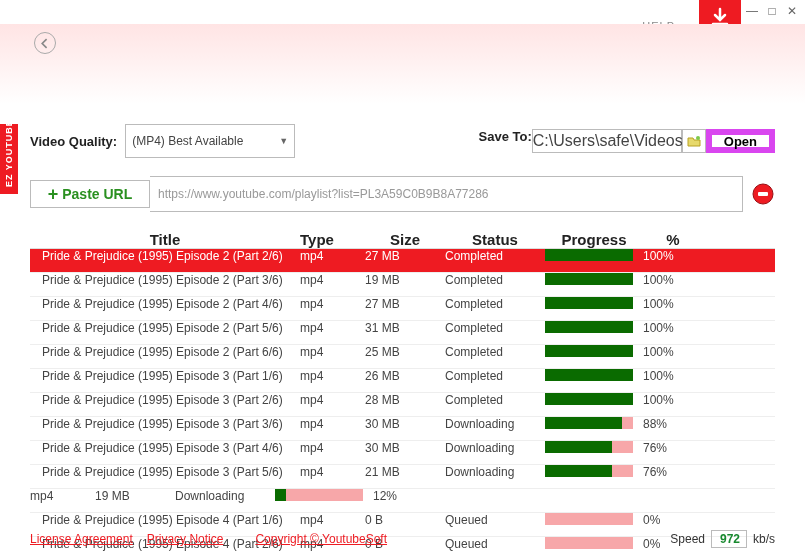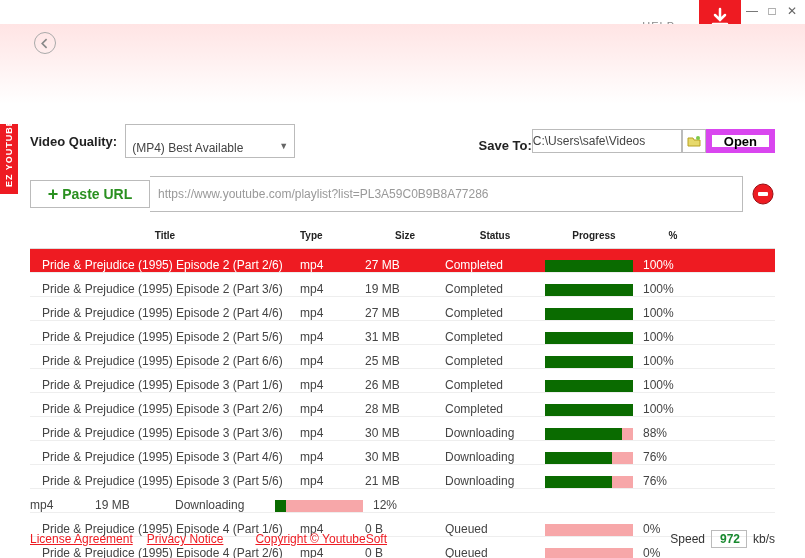--- a/index.html
+++ b/index.html
@@ -12,44 +12,44 @@
 .winctrls span{cursor:pointer;width:14px;text-align:center}
 
 .band{height:100px;background:linear-gradient(to bottom,#ffe4e4 0%,#fff 80%);position:relative}
 .backicon{position:absolute;left:34px;top:8px;width:22px;height:22px;border:1.5px solid #aaa;border-radius:50%;display:flex;align-items:center;justify-content:center;cursor:pointer}
 .backicon svg{width:11px;height:11px}
 
 .sidetab{position:absolute;left:0;top:0;width:18px;height:194px;background:#ee1b22;color:#fff;font-size:9px;letter-spacing:1px;writing-mode:vertical-rl;transform:rotate(180deg);display:flex;align-items:center;justify-content:center;font-weight:bold}
 
 .ctrlrow{display:flex;align-items:center;gap:8px;padding:0 30px;margin-top:0;position:relative}
 .label{font-size:13px;font-weight:bold;color:#222}
-.select{border:1px solid #bbb;height:24px;width:170px;padding:16px 6px;font-size:12px;color:#444;display:flex;align-items:flex-start;justify-content:space-between;background:#fff;cursor:pointer}
+.select{border:1px solid #bbb;height:24px;width:170px;padding:16px 6px;font-size:12px;color:#444;display:flex;align-items:center;justify-content:space-between;background:#fff;cursor:pointer}
 .select .arrow{font-size:9px;color:#666}
-.saveto-group{margin-left:auto;display:flex;align-items:flex-end;gap:0}
-.pathbox{border:1px solid #bbb;height:24px;width:150px;padding:0 0;font-size:12px;color:#444;display:flex;align-items:center;background:#fff}
+.saveto-group{margin-left:auto;display:flex;align-items:flex-start;gap:0}
+.pathbox{border:1px solid #bbb;height:24px;width:150px;padding:0 0;font-size:16px;color:#444;display:flex;align-items:center;background:#fff}
 .iconbtn{width:24px;height:24px;border:1px solid #bbb;display:flex;align-items:center;justify-content:center;cursor:pointer;background:#fff}
 .openbtn{border:6px solid #d946ef;height:24px;padding:0 12px;font-size:13px;font-weight:bold;cursor:pointer;background:#fff;display:flex;align-items:center}
 
 .pasterow{display:flex;align-items:center;gap:0;padding:0 30px;margin-top:18px}
 .pastebtn{border:1px solid #bbb;height:28px;width:120px;display:flex;align-items:center;justify-content:center;gap:4px;cursor:pointer;background:#fff}
 .pastebtn .plus{color:#2a9020;font-size:18px;font-weight:bold}
 .pastebtn .txt{color:#2a9020;font-size:14px;font-weight:bold}
 .urlinput{border:1px solid #bbb;border-left:none;height:36px;flex:1;padding:0 8px;font-size:12px;color:#999;display:flex;align-items:center;background:#fff}
 .stopbtn{width:24px;height:24px;margin-left:8px;cursor:pointer}
 
 .tablewrap{margin:10px 30px 0 30px;position:relative}
-.thead{display:flex;font-size:10px;font-weight:bold;color:#222;height:26px;align-items:center}
+.thead{display:flex;font-size:15px;font-weight:bold;color:#222;height:26px;align-items:flex-end}
 .col-title{width:270px;text-align:center}
 .col-type{width:65px;text-align:left}
 .col-size{width:80px;text-align:center}
 .col-status{width:100px;text-align:center}
 .col-prog{width:98px;text-align:center}
 .col-pct{width:60px;text-align:center}
 .tbody{border-top:1px solid #ddd;max-height:310px;overflow:hidden;position:relative}
-.row{display:flex;font-size:12px;color:#444;height:24px;align-items:flex-end;border-bottom:1px solid #eee}
+.row{display:flex;font-size:12px;color:#444;height:24px;align-items:flex-start;border-bottom:1px solid #eee}
 .row.sel{background:#ee1b22;color:#fff}
 .row .c-title{width:270px;padding-left:12px;white-space:nowrap;overflow:hidden}
 .row .c-type{width:65px}
 .row .c-size{width:80px}
 .row .c-status{width:100px}
 .row .c-prog{width:98px;padding-right:10px}
 .row .c-pct{width:60px}
 .bar{width:88px;height:12px;background:#f7a7a9;position:relative}
 .bar .fill{height:100%;background:#0a6b00;position:absolute;left:0;top:0}
 .row.sel .bar{background:#f7a7a9}

